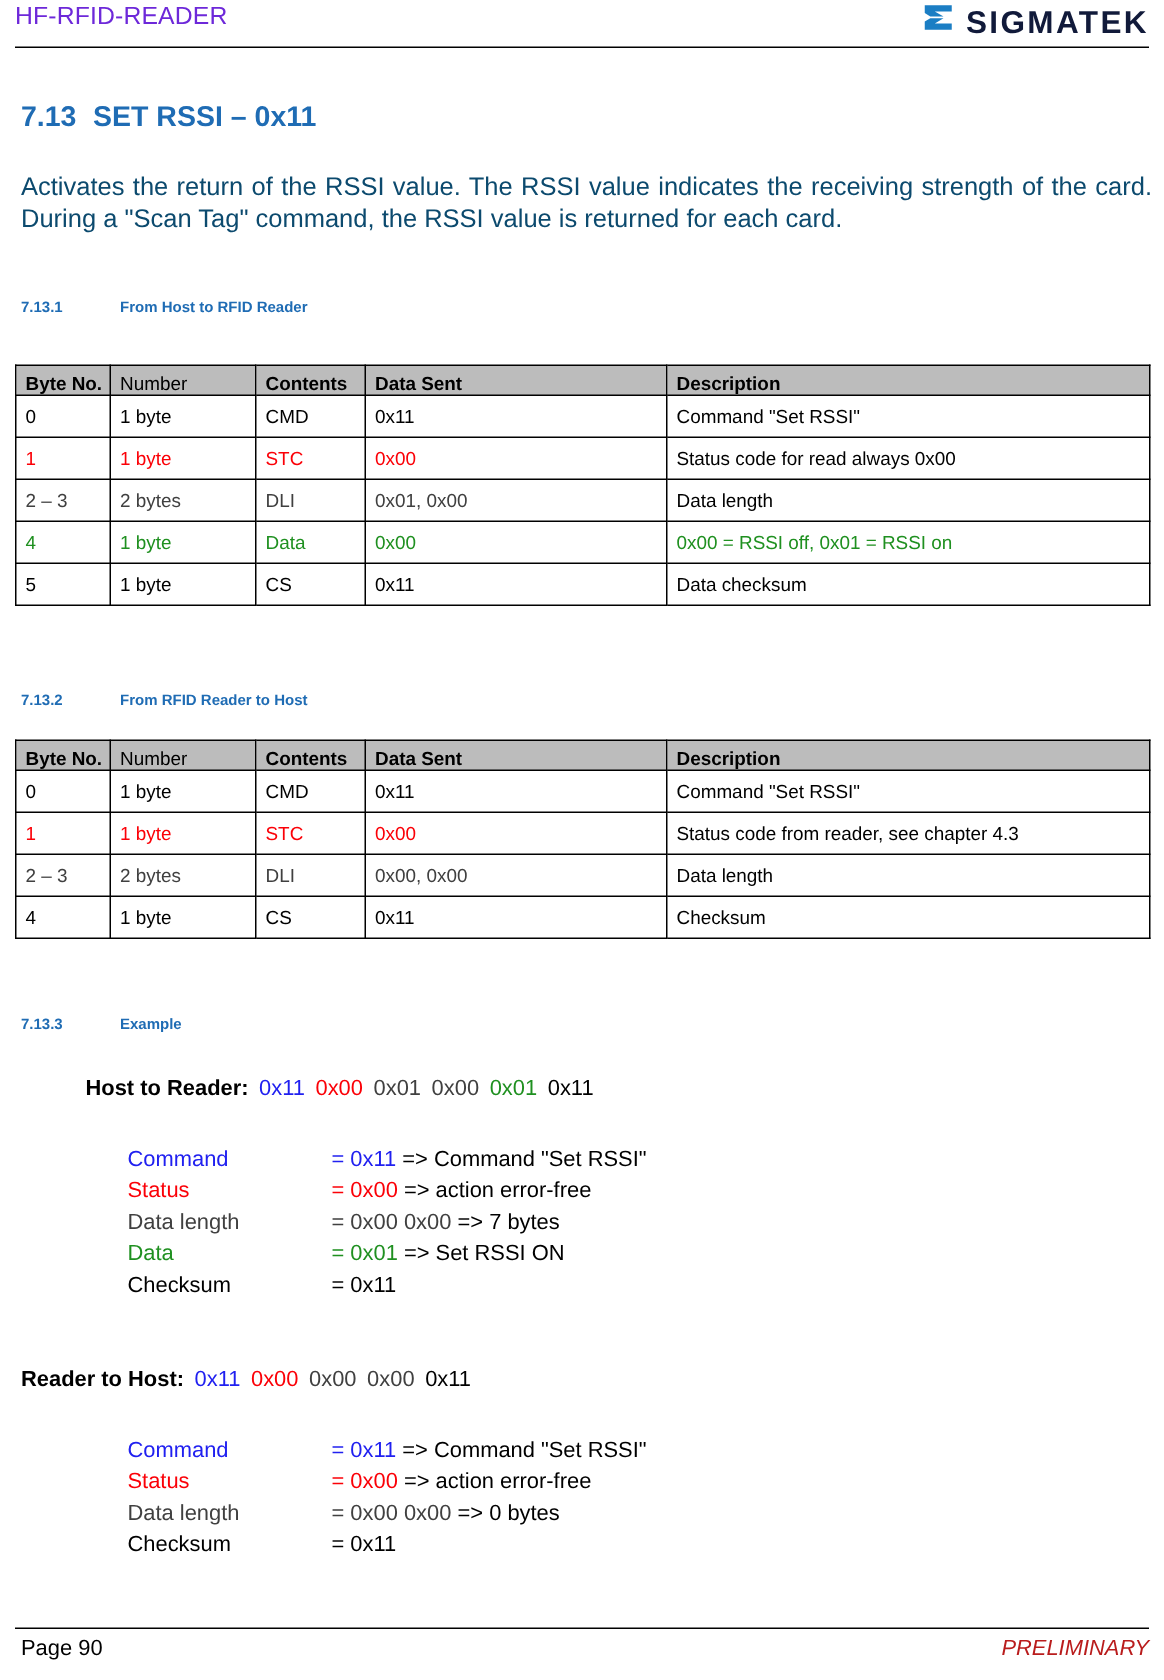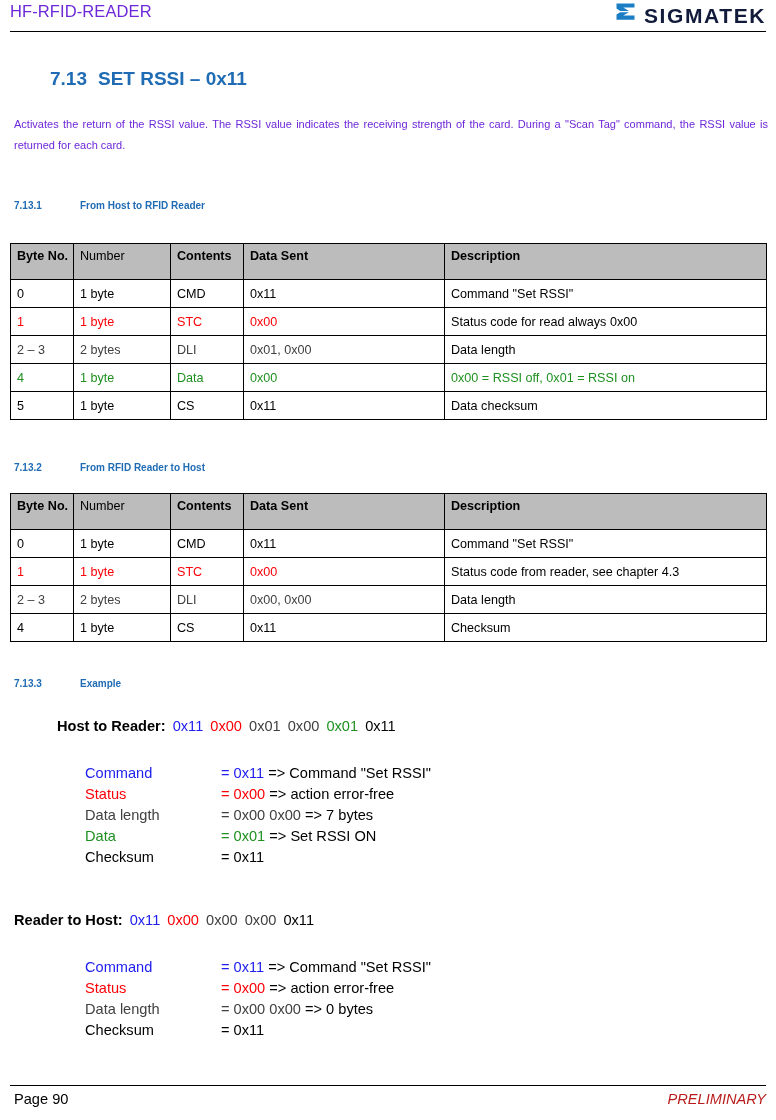--- a/index.html
+++ b/index.html
@@ -81,24 +81,24 @@
     color: #1f6cb4;
     white-space: nowrap;
   }
   .h2 .num { display:inline-block; width: 66px; }
 
   
   .intro {
     position: absolute;
     left: 14px;
     width: 754px;
-    font-size: 11px;
+    font-size: 17px;
     line-height: 21px;
     text-align: justify;
-    color: #6d28d9;
+    color: #0c4a6e;
   }
 
   
   table.proto {
     position: absolute;
     left: 10px;
     width: 756px;
     border-collapse: collapse;
     table-layout: fixed;
     font-size: 12.6px;
@@ -111,21 +111,21 @@
     vertical-align: middle;
     height: 17px;
     white-space: nowrap;
     overflow: hidden;
   }
   table.proto thead th {
     background: #bcbcbc;
     font-weight: bold;
     height: 15px;
     padding-top: 4px;
-    padding-bottom: 16px;
+    padding-bottom: 0;
     margin-left: 48px;
   }
   table.proto thead th.light { font-weight: normal; }
   .c-black  { color: #000000; }
   .c-red    { color: #fb0007; }
   .c-orange { color: #404040; }
   .c-green  { color: #1f9020; }
   .c-blue   { color: #2020f0; }
 
   
@@ -191,21 +191,21 @@
         <svg width="23" height="22" viewBox="0 0 23 22" aria-hidden="true">
           <path d="M2.5 1.5 H20.5 V5.6 H9.2 L15.0 9.0 H6.2 L2.5 6.6 Z" fill="#1b7ec4"></path>
           <path d="M2.5 12.4 L6.2 10.2 H15.0 L9.2 13.6 H20.5 V17.8 H2.5 Z" fill="#1b7ec4"></path>
         </svg>
       </span>
       <span class="logo-text">SIGMATEK</span>
     </div>
   </div>
   <div class="header-rule"></div>
 
-  <div class="h1" style="top:68px;margin-left:36px;">
+  <div class="h1" style="top:68px;">
     <span class="num">7.13</span><span>SET RSSI – 0x11</span>
   </div>
 
   <div class="intro" style="top:114px;">Activates the return of the RSSI value. The RSSI value indicates the receiving strength of the card. During a "Scan Tag" command, the RSSI value is returned for each card.</div>
 
   <div class="h2" style="top:200px;">
     <span class="num">7.13.1</span><span>From Host to RFID Reader</span>
   </div>
 
   <table class="proto" style="top:243px;">

